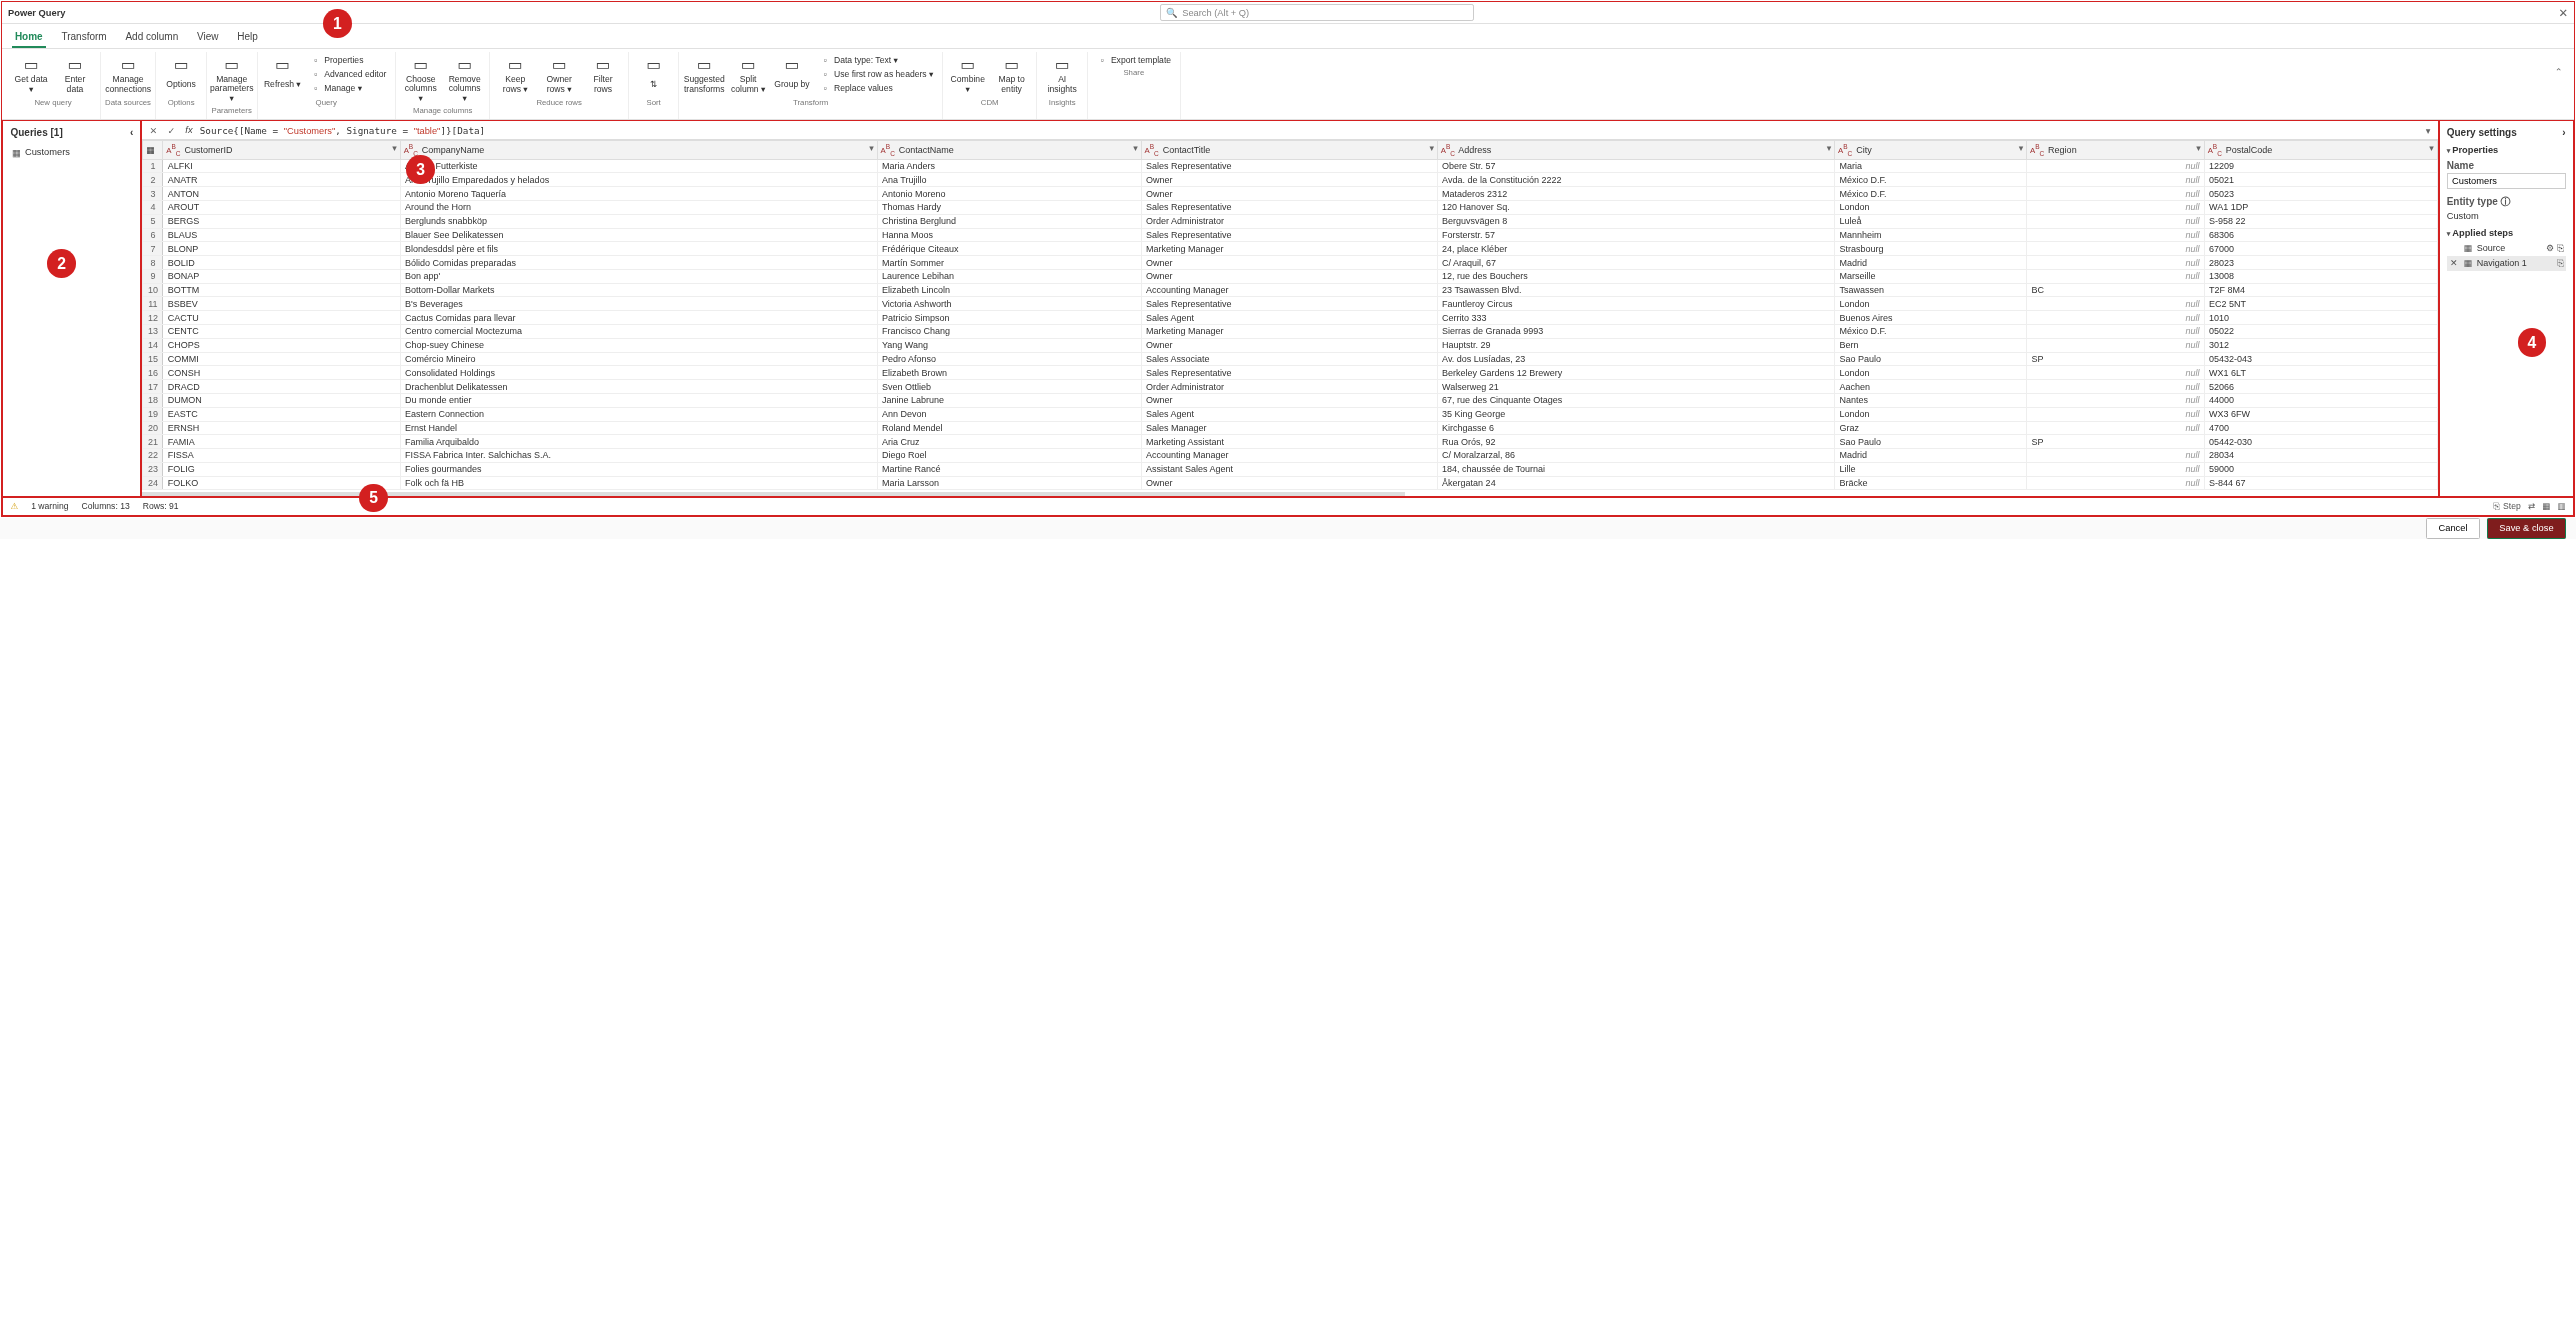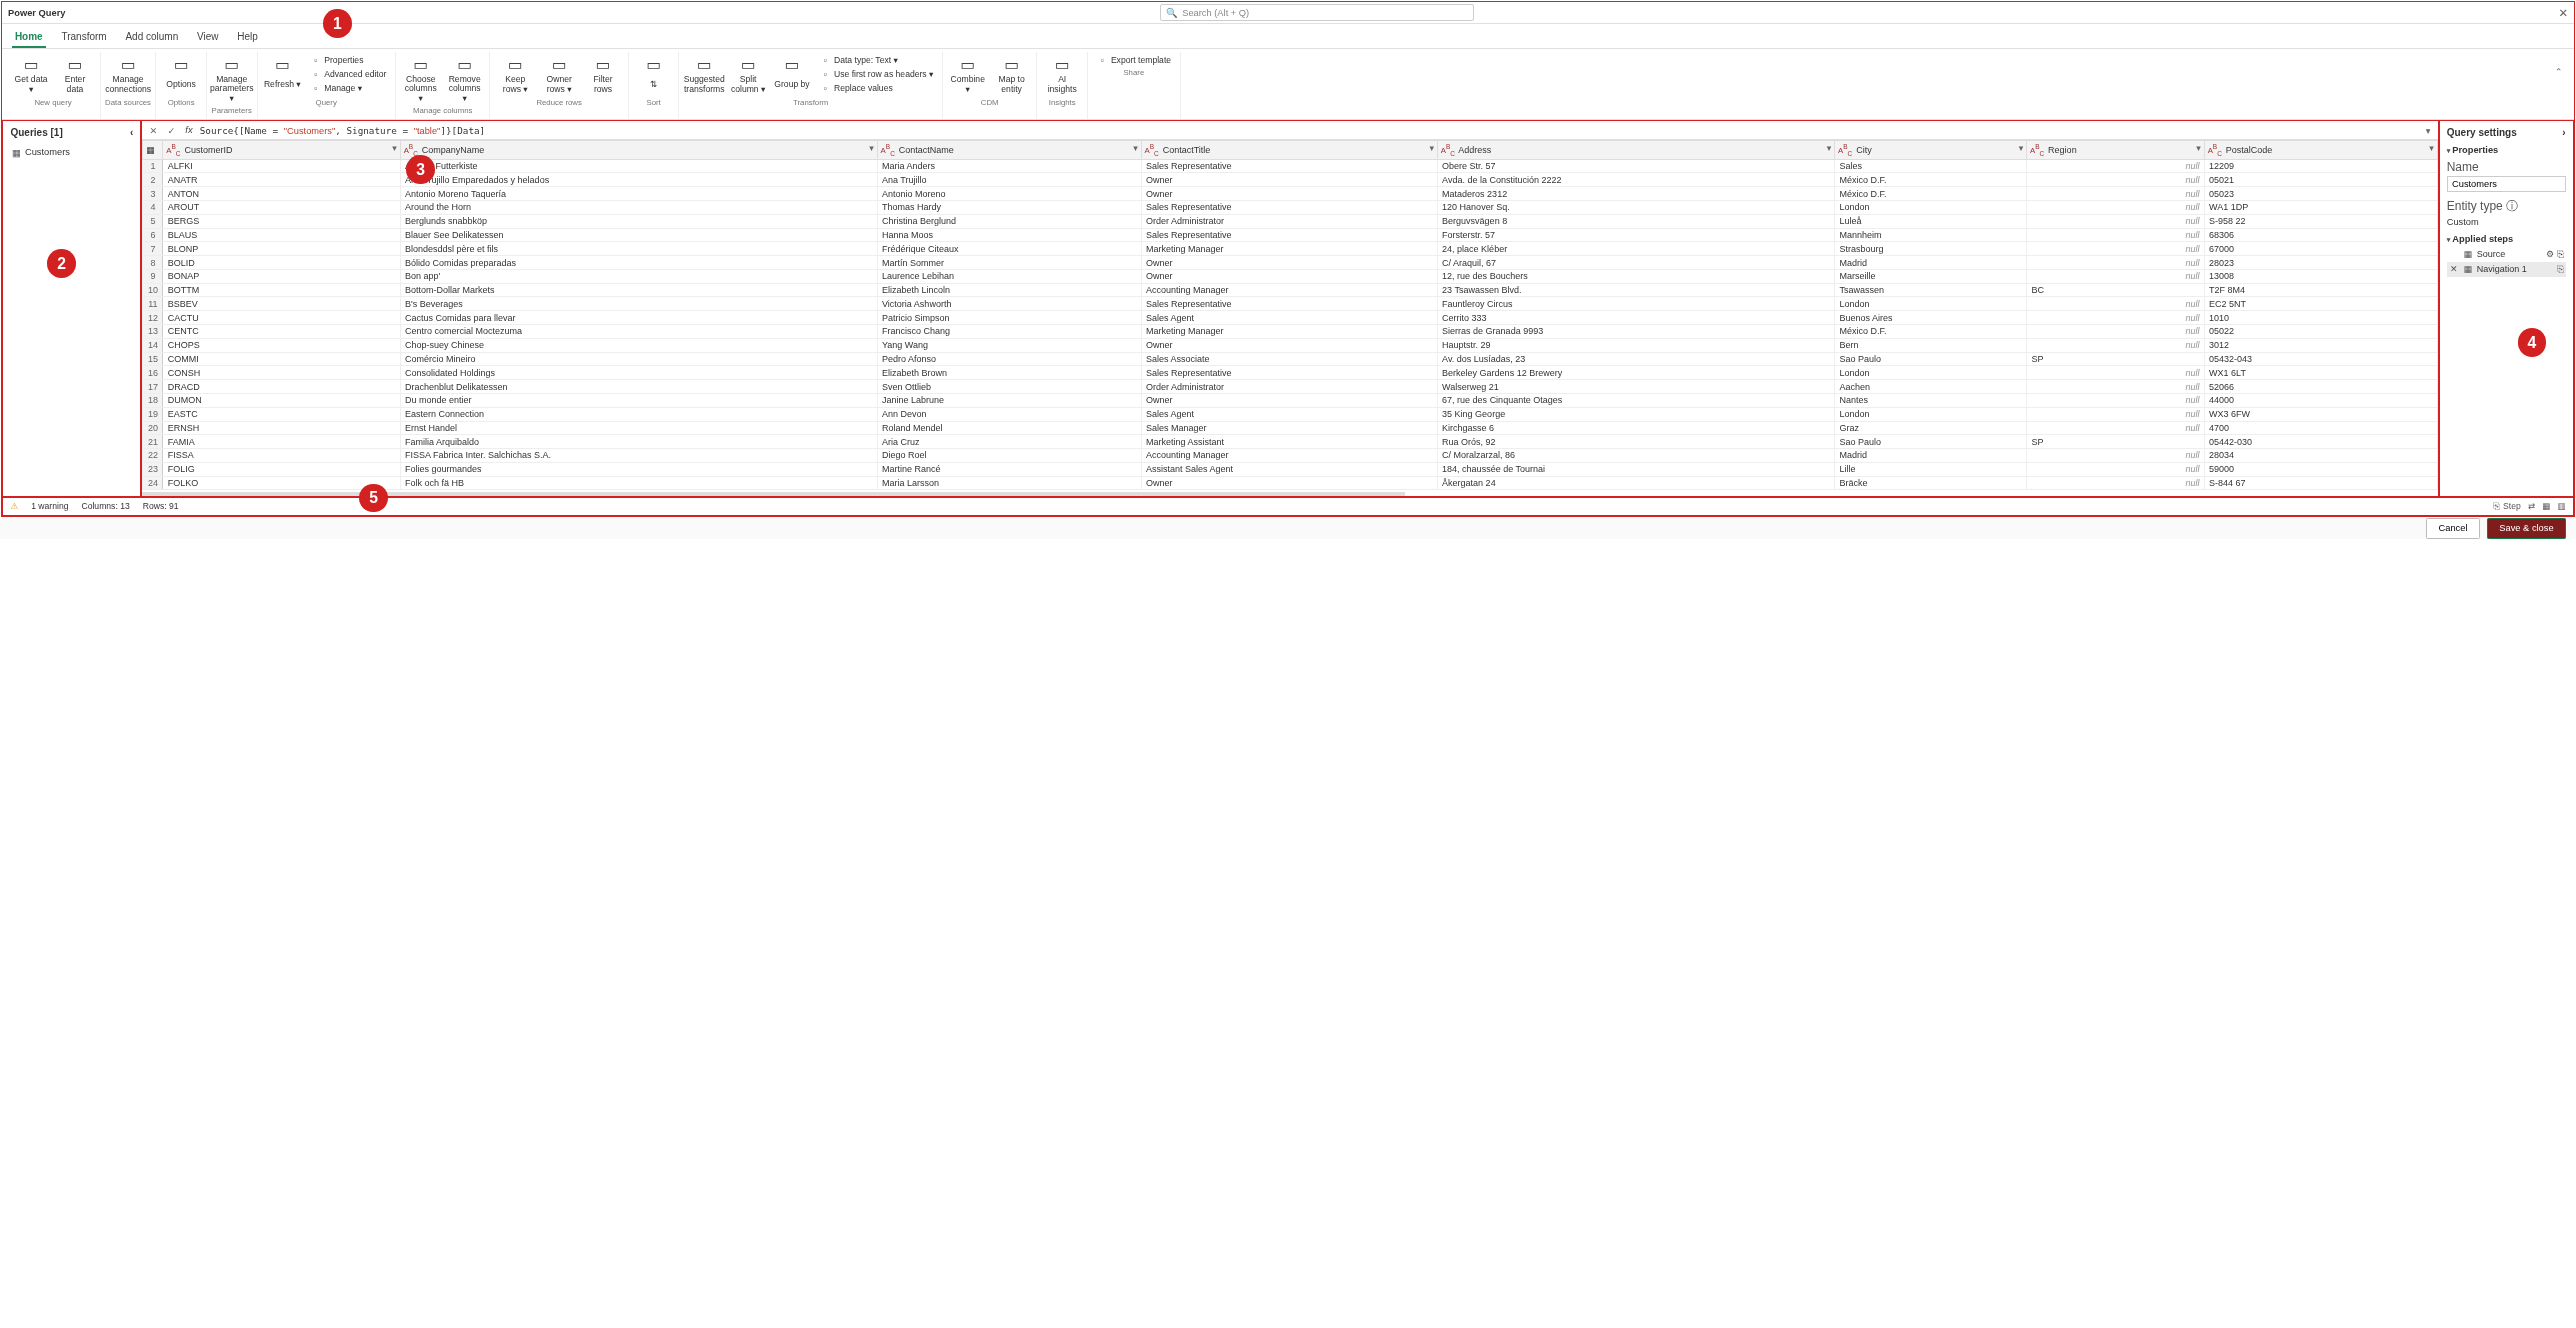--- a/index.html
+++ b/index.html
@@ -63,21 +63,21 @@
 table.data td.null { color: #999; font-style: italic; text-align: right; }
 .corner-cell { background: #f3f3f3; text-align:center; }
 .hscroll { height: 4.3px; background: #ddd; width: 55%; margin-top: 1.4px; }
 
 .settings-pane { width: 135px; padding: 5.7px 7.1px; position: relative; }
 .settings-pane .callout.c4 { top: 207px; left: 78px; }
 .settings-header { display: flex; justify-content: space-between; align-items: center; font-size: 10px; font-weight: 600; padding-bottom: 4.3px; }
 .section-head { font-weight: 600; font-size: 9.3px; padding: 2.9px 0; cursor: pointer; }
 .section-head::before { content: "▾ "; font-size: 7.1px; color: #555; }
 .name-input { width: 100%; border: 0.7px solid #ccc; padding: 2.1px 4.3px; margin: 1.4px 0 4.3px 0; font-size: 9.3px; }
-.label-sm { font-size: 12px; color: #555; padding: 1.4px 0; }
+.label-sm { font-size: 10px; color: #555; padding: 1.4px 0; font-weight: bold; }
 .entity-val { font-size: 9.3px; padding-bottom: 4.3px; }
 .step-item { display: flex; align-items: center; gap: 2.9px; padding: 2.1px 1.4px; font-size: 9px; cursor: pointer; }
 .step-item .step-icon { width: 11.4px; text-align: center; color: #555; }
 .step-item.selected { background: #eaeaea; }
 .step-item .gear { margin-left: auto; color: #555; }
 
 
 .status-bar { display: flex; align-items: center; height: 18.5px; border: 1.4px solid #d32020; padding: 0 7.1px; font-size: 8.6px; position: relative; gap: 13px; }
 .status-bar .callout.c5 { top: -14.3px; left: 356px; }
 .status-bar .warn-icon { color: #d19a00; }
@@ -329,21 +329,21 @@
               </tr>
             </thead>
           <tbody id="body-rows">
               <tr>
                 <td class="rownum">1</td>
                 <td>ALFKI</td>
                 <td>Alfreds Futterkiste</td>
                 <td>Maria Anders</td>
                 <td>Sales Representative</td>
                 <td>Obere Str. 57</td>
-                <td>Sales</td>
+                <td>Maria</td>
                 <td class="null">null</td>
                 <td>12209</td>
               </tr>
               <tr>
                 <td class="rownum">2</td>
                 <td>ANATR</td>
                 <td>Ana Trujillo Emparedados y helados</td>
                 <td>Ana Trujillo</td>
                 <td>Owner</td>
                 <td>Avda. de la Constitución 2222</td>

